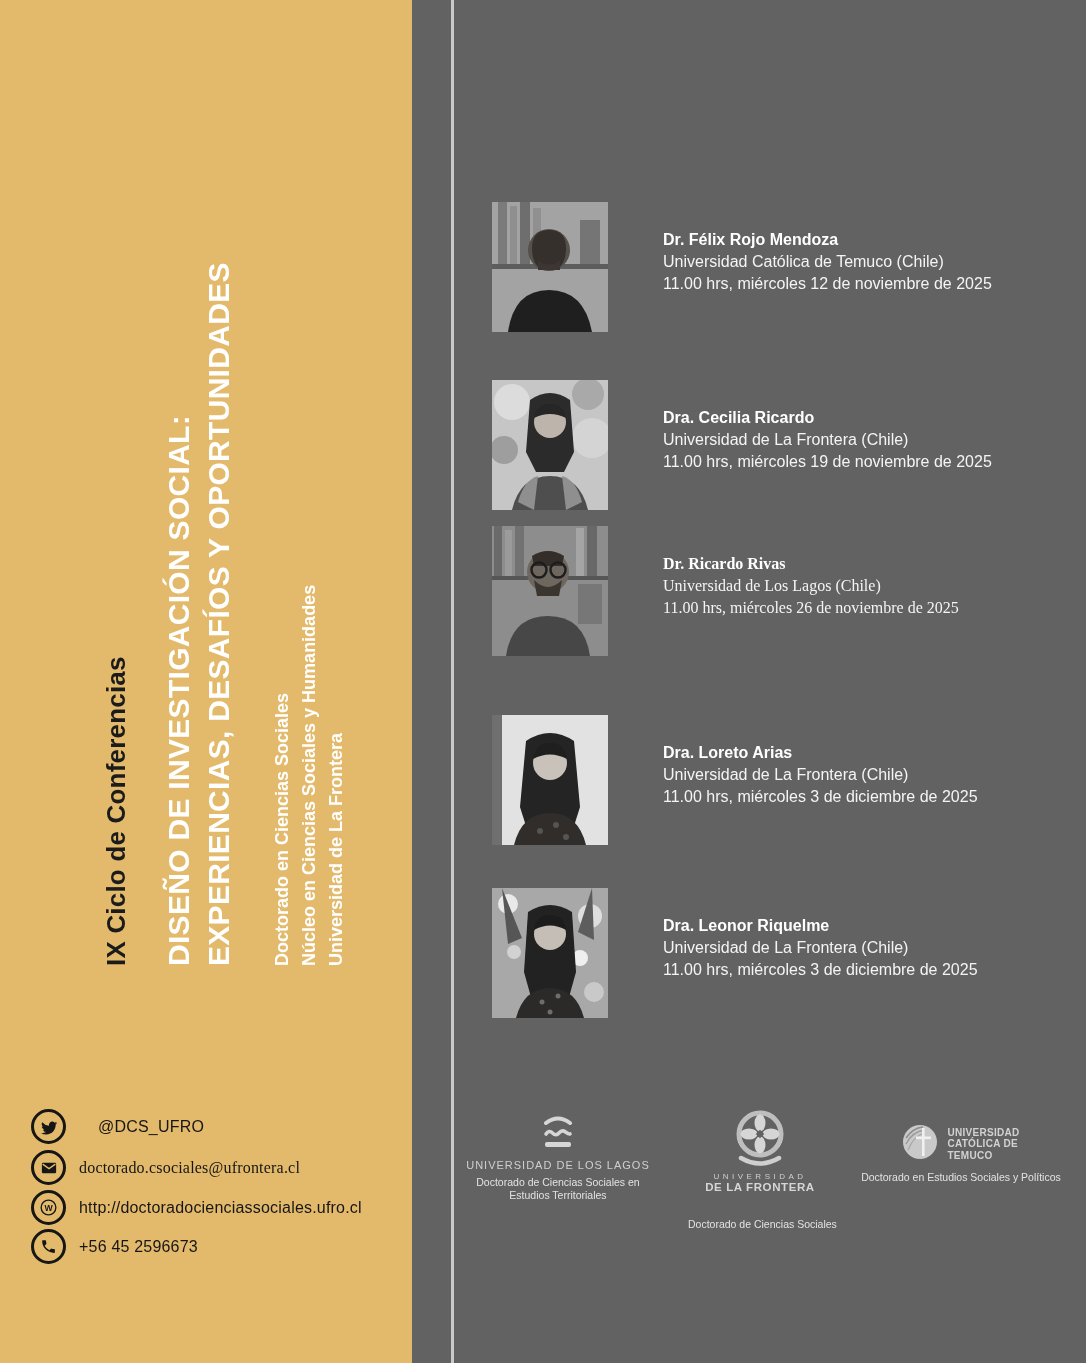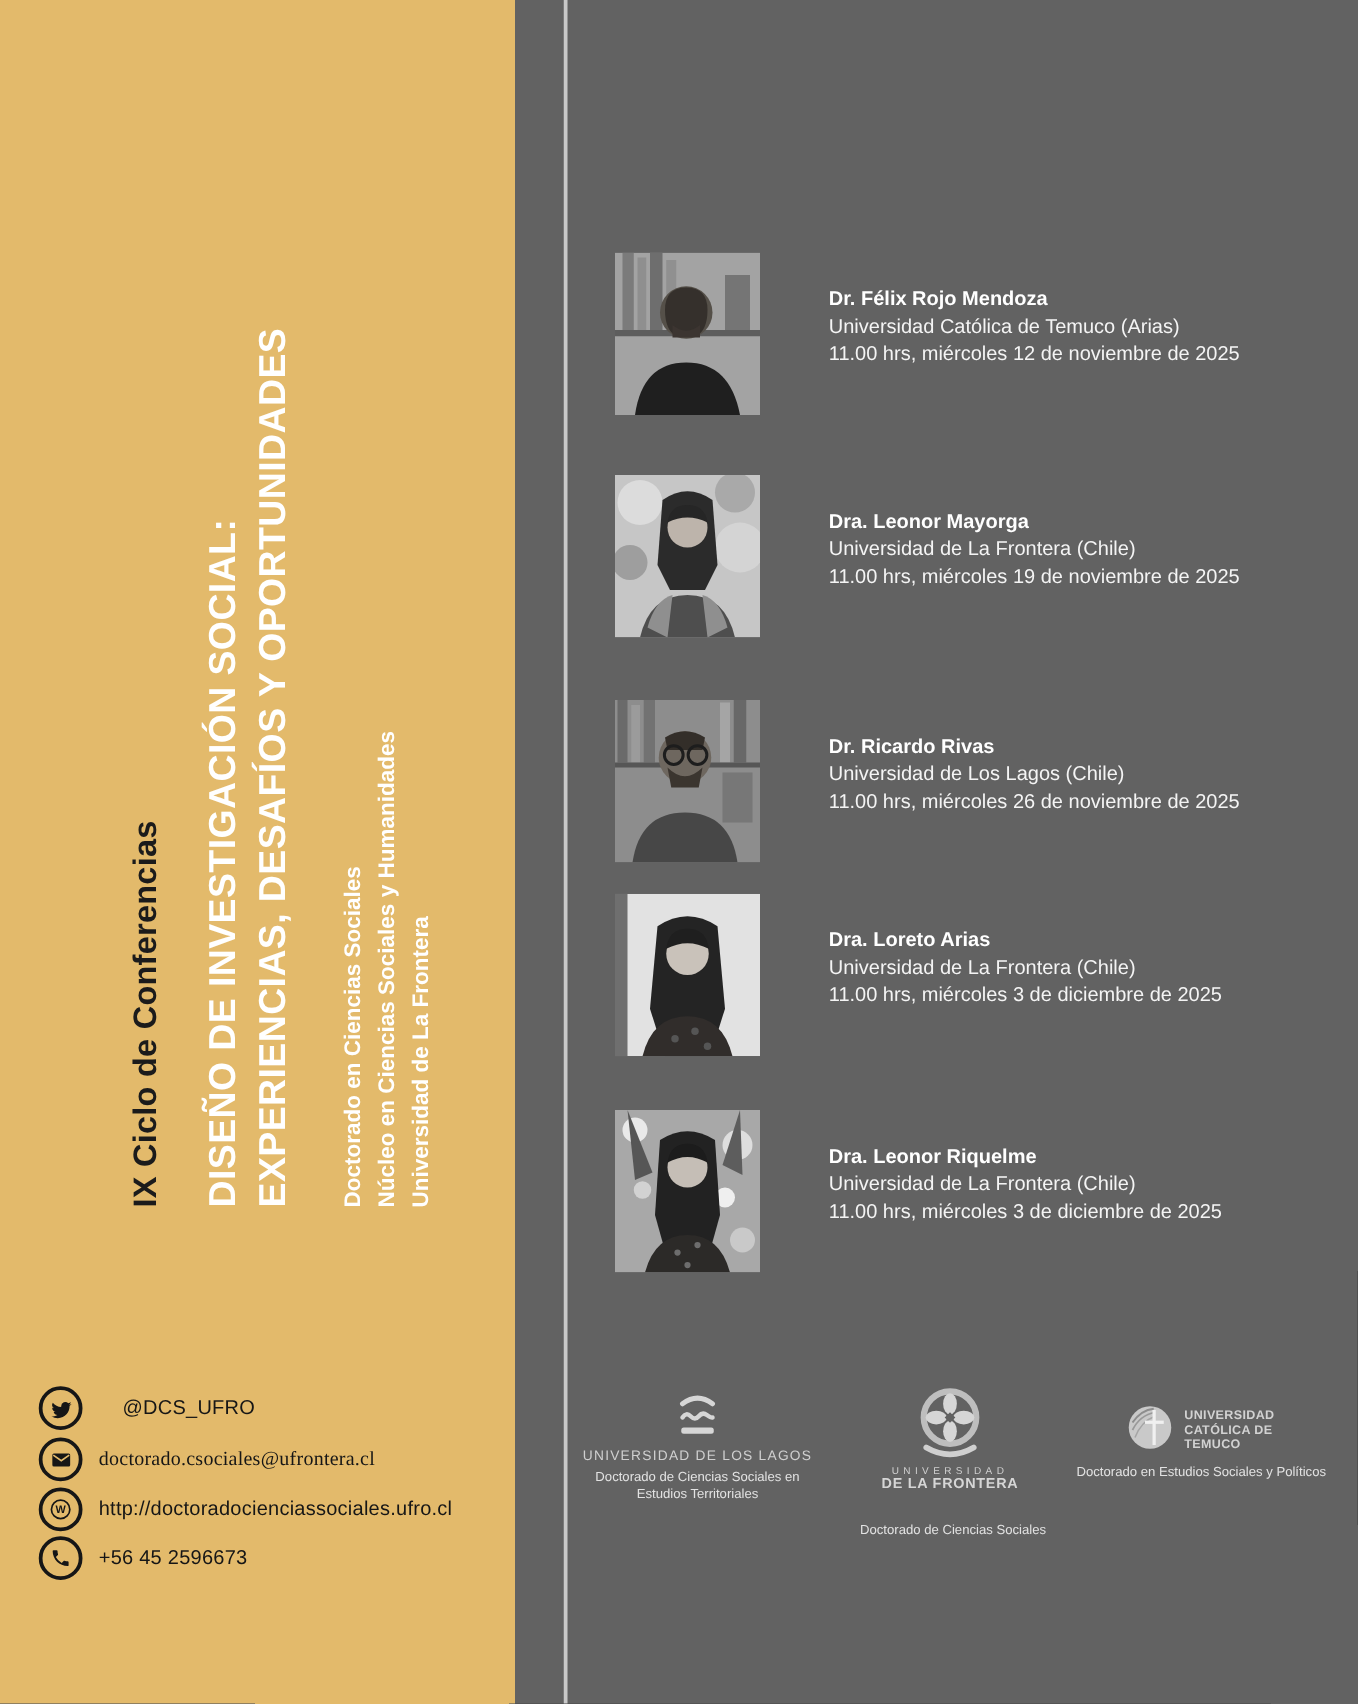--- a/index.html
+++ b/index.html
@@ -120,21 +120,21 @@
           <rect x="88" y="18" width="20" height="46" fill="#757575"></rect>
           <rect x="0" y="62" width="116" height="5" fill="#5d5d5d"></rect>
           <circle cx="57" cy="48" r="21" fill="#555049"></circle>
           <path d="M40 46q0-18 17-18t17 18q0 16-9 21h-16q-9-5-9-21z" fill="#35302c"></path>
           <path d="M46 58q11 9 22 0v10h-22z" fill="#3c3531"></path>
           <path d="M16 130q6-42 41-42t43 42z" fill="#1f1f1f"></path>
         </svg>
     </div>
     <div class="speaker-text">
       <div class="speaker-name">Dr. Félix Rojo Mendoza</div>
-      <div class="speaker-line">Universidad Católica de Temuco (Arias)</div>
+      <div class="speaker-line">Universidad Católica de Temuco (Chile)</div>
       <div class="speaker-line">11.00 hrs, miércoles 12 de noviembre de 2025</div>
     </div>
   </div>
 
   <div class="speaker-row" style="top:380px;">
     <div class="speaker-photo" aria-label="smiling woman with long dark hair outdoors">
       <svg width="116" height="130" viewBox="0 0 116 130">
           <rect width="116" height="130" fill="#c6c6c6"></rect>
           <circle cx="20" cy="22" r="18" fill="#dcdcdc"></circle>
           <circle cx="96" cy="14" r="16" fill="#a9a9a9"></circle>
@@ -142,27 +142,27 @@
           <circle cx="12" cy="70" r="14" fill="#9e9e9e"></circle>
           <path d="M38 20q20-14 40 0l4 52-10 20h-28l-10-20z" fill="#2b2b2b"></path>
           <circle cx="58" cy="42" r="16" fill="#bdb4ab"></circle>
           <path d="M42 38q2-14 16-14t16 14q-16-8-32 0z" fill="#262626"></path>
           <path d="M20 130q8-34 38-34t38 34z" fill="#4e4e4e"></path>
           <path d="M26 122q6-22 20-26l-4 34z" fill="#8f8f8f"></path>
           <path d="M90 122q-6-22-20-26l4 34z" fill="#8f8f8f"></path>
         </svg>
     </div>
     <div class="speaker-text">
-      <div class="speaker-name">Dra. Leonor Mayorga</div>
+      <div class="speaker-name">Dra. Cecilia Ricardo</div>
       <div class="speaker-line">Universidad de La Frontera (Chile)</div>
       <div class="speaker-line">11.00 hrs,  miércoles 19 de noviembre de 2025</div>
     </div>
   </div>
 
-  <div class="speaker-row" style="top:560px;">
+  <div class="speaker-row" style="top:526px;font-family:Liberation Serif, serif;">
     <div class="speaker-photo" aria-label="man with glasses and beard in front of bookshelf">
       <svg width="116" height="130" viewBox="0 0 116 130">
           <rect width="116" height="130" fill="#8d8d8d"></rect>
           <rect x="2" y="0" width="8" height="50" fill="#6a6a6a"></rect>
           <rect x="13" y="4" width="7" height="46" fill="#9b9b9b"></rect>
           <rect x="23" y="0" width="9" height="50" fill="#727272"></rect>
           <rect x="84" y="2" width="8" height="48" fill="#a5a5a5"></rect>
           <rect x="95" y="0" width="10" height="50" fill="#686868"></rect>
           <rect x="0" y="50" width="116" height="4" fill="#565656"></rect>
           <rect x="86" y="58" width="24" height="40" fill="#777777"></rect>

